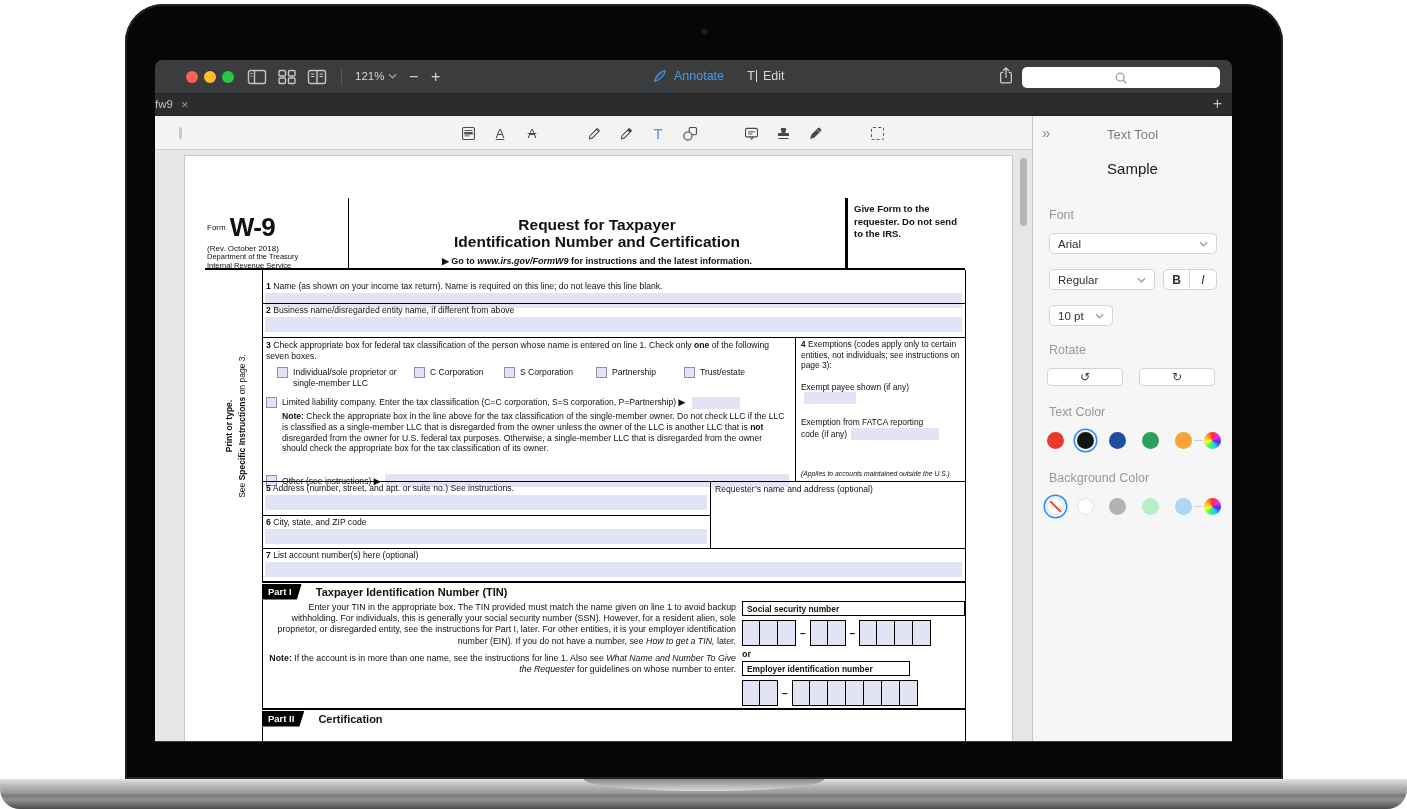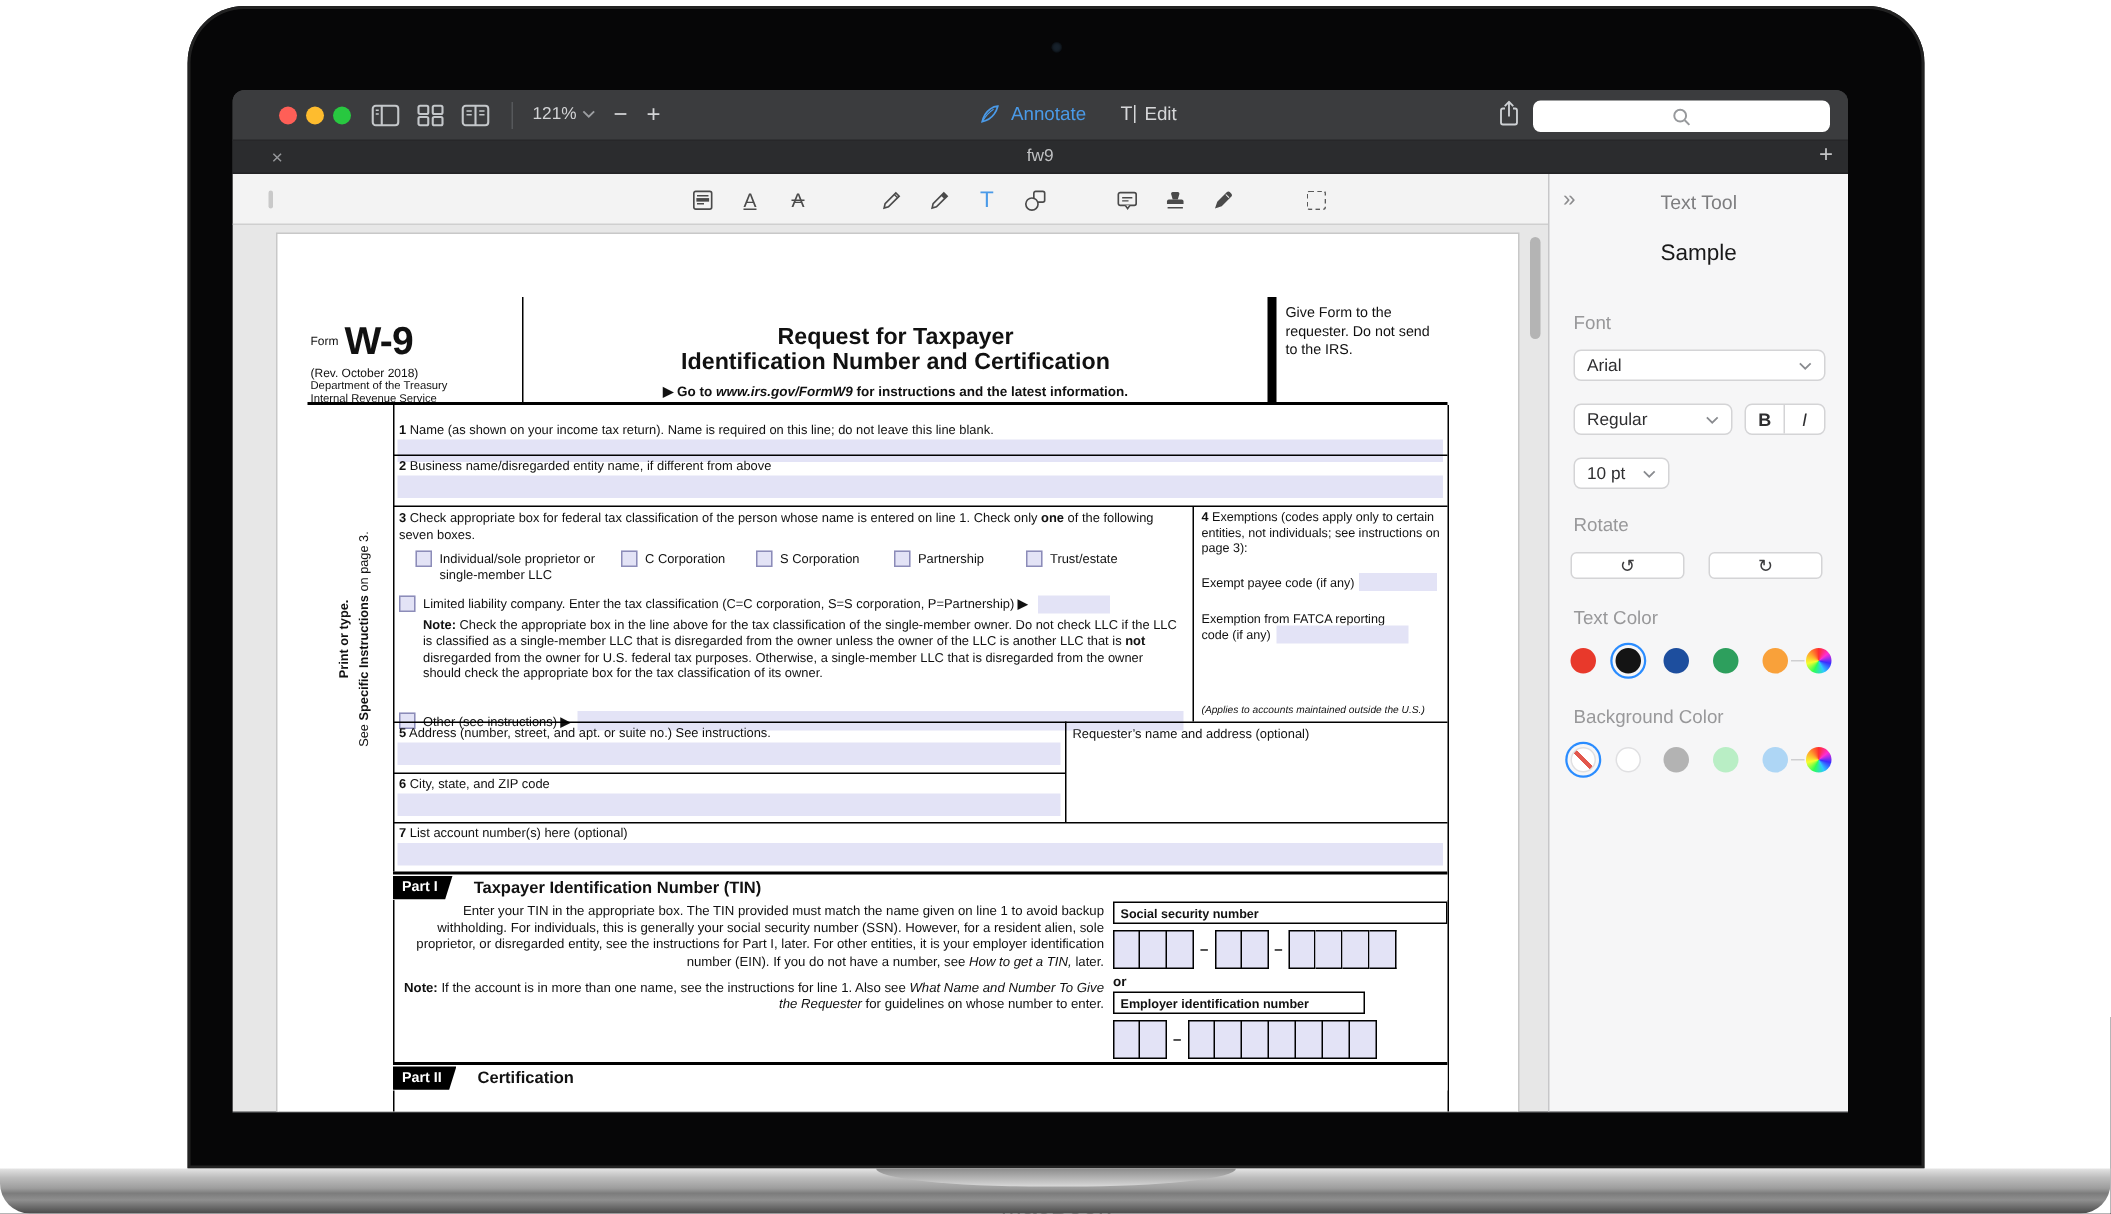--- a/index.html
+++ b/index.html
@@ -30,21 +30,21 @@
   .mode.annotate { left:497px; color:#4a9ae8; }
   .mode.edit { left:592px; color:#d6d7d9; }
   .editT { font-size:13px; font-weight:500; }
   .editbar { width:1px; height:12px; background:#d6d7d9; margin-left:1px; }
   .share { position:absolute; left:843px; top:7px; width:16px; height:19px; }
   .searchfield { position:absolute; left:867px; top:7px; width:198px; height:21px; background:#fff; border-radius:5px; display:flex; align-items:center; justify-content:center; }
 
   
   .tabbar { position:relative; height:22px; background:#2b2c2e; border-bottom:1px solid #232325; }
   .tab-close { position:absolute; left:26px; top:3px; color:#96989b; font-size:13px; }
-  .tab-title { position:absolute; left:0; right:0; top:4px; text-align:center; color:#bfc0c2; font-size:11.5px; }
+  .tab-title { position:absolute; left:0; right:0; top:4px; color:#bfc0c2; font-size:11.5px; }
   .tab-add { position:absolute; right:10px; top:1px; color:#c3c4c6; font-size:16px; }
 
   
   .content { display:flex; height:625px; }
   .main { width:877px; display:flex; flex-direction:column; }
   .annobar { position:relative; height:34px; background:#f3f3f3; border-bottom:1px solid #cfcfcf; flex:none; }
   .handle { position:absolute; left:24px; top:11px; width:3px; height:12px; background:#c9c9c9; border-radius:2px; }
   .aico { position:absolute; top:7px; width:20px; height:20px; display:flex; align-items:center; justify-content:center; }
   .a-ltr { font-size:13px; color:#4a4a4a; }
   .t-ltr { font-size:15px; font-weight:500; color:#4a9ae8; }
@@ -83,21 +83,21 @@
 
   .fheader { left:20px; top:42px; width:760px; height:72px; border-bottom:2px solid #000; display:flex; }
   .fh-left { width:144px; border-right:1px solid #000; padding:14px 4px 0 2px; }
   .fh-form { font-size:8px; vertical-align:6px; }
   .fh-w9 { font-size:26px; font-weight:bold; letter-spacing:-.5px; margin-left:4px; }
   .fh-rev { font-size:8px; margin-top:1px; }
   .fh-dept { font-size:7.5px; line-height:8.5px; }
   .fh-center { flex:1; text-align:center; display:flex; flex-direction:column; justify-content:flex-end; padding-bottom:2px; }
   .fh-title { font-size:15.5px; font-weight:bold; line-height:17px; margin-bottom:6px; }
   .fh-goto { font-size:9px; font-weight:bold; }
-  .fh-right { width:120px; border-left:6px solid #000000; padding:5px 6px; font-size:9.5px; font-weight:normal; line-height:12.5px; }
+  .fh-right { width:120px; border-left:3px solid #000000; padding:5px 6px; font-size:9.5px; font-weight:bold; line-height:12.5px; }
 
   .vtext { left:36px; top:425px; width:310px; height:30px; transform:rotate(-90deg); transform-origin:0 0;
            display:flex; flex-direction:column; justify-content:center; text-align:center; font-size:8.5px; line-height:13px; }
 
   .vline { top:114px; height:472px; width:0; border-left:1px solid #000; }
   .frow { left:77px; width:703px; border-top:1px solid #000; }
   .flabel { font-size:8.6px; line-height:11px; padding:1px 0 0 4px; }
   .rowfld { height:15px; margin:1px 3px 0 3px; }
   .row1 { top:124px; height:33px; border-top:none; }
   .row2 { top:147px; height:34px; }
@@ -366,21 +366,21 @@
                     <b>Note:</b><span> Check the appropriate box in the line above for the tax classification of the single-member owner. Do not check LLC if the LLC is classified as a single-member LLC that is disregarded from the owner unless the owner of the LLC is another LLC that is </span><b>not</b><span> disregarded from the owner for U.S. federal tax purposes. Otherwise, a single-member LLC that is disregarded from the owner should check the appropriate box for the tax classification of its owner.</span>
                   </div>
                   <div class="otherrow">
                     <span class="cb"></span>
                     <span><span>Other (see instructions) </span><b>▶</b></span>
                     <span class="fld otherfld"></span>
                   </div>
                 </div>
                 <div class="col4">
                   <div><b>4</b> <span>Exemptions (codes apply only to certain entities, not individuals; see instructions on page 3):</span></div>
-                  <div class="c4line"><span>Exempt payee code (if any)</span><span class="fld c4fld1"></span></div>
+                  <div class="c4line"><span>Exempt payee shown (if any)</span><span class="fld c4fld1"></span></div>
                   <div class="c4fatca"><span>Exemption from FATCA reporting</span><br><span>code (if any)</span><span class="fld c4fld2"></span></div>
                   <div class="c4applies">(Applies to accounts maintained outside the U.S.)</div>
                 </div>
               </div>
 
               <div class="pg frow row5">
                 <div class="flabel"><b>5</b> <span>Address (number, street, and apt. or suite no.) See instructions.</span></div>
                 <div class="fld rowfld"></div>
               </div>
               <div class="pg req-box">

